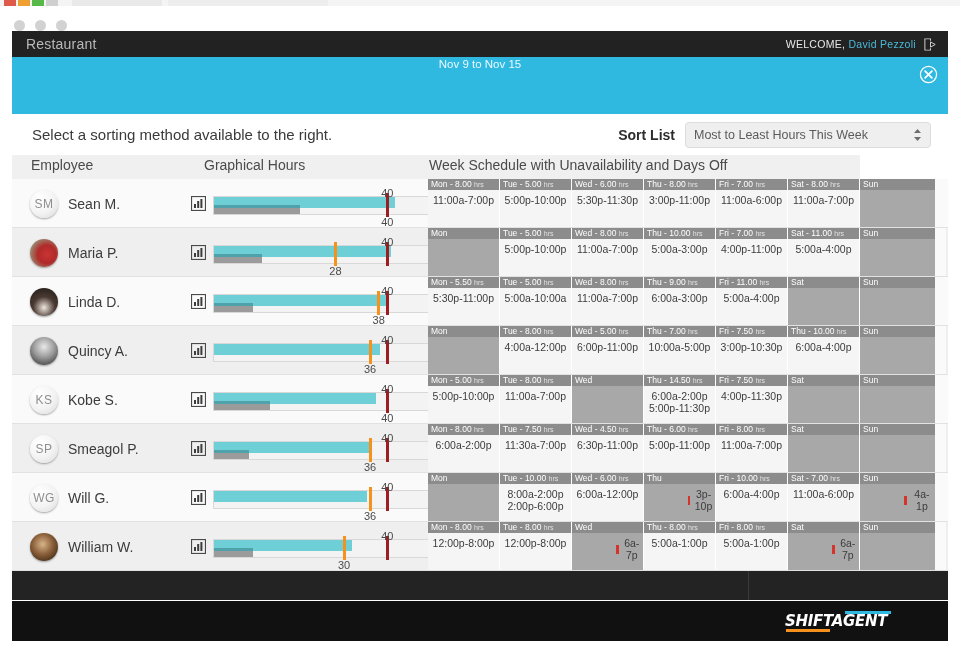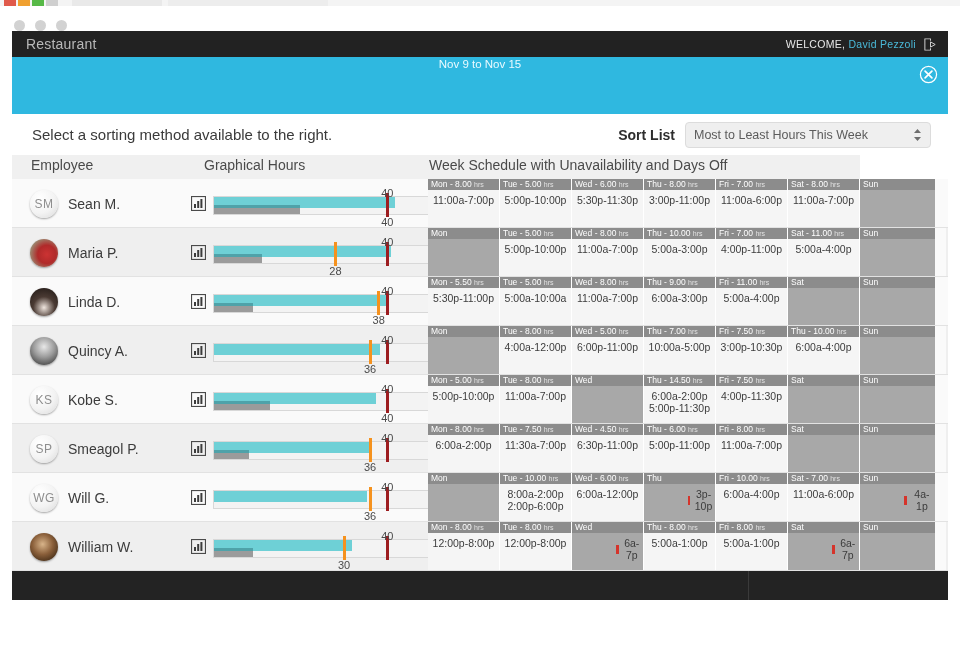--- a/index.html
+++ b/index.html
@@ -739,14 +739,21 @@
           </div>
           <div class="week-pad"></div>
         </div>
         <div class="row-sep"></div>
       </div>
     </div>
 
   <div class="botbar1">
     <div class="botbar1-split"></div>
   </div>
+  <div class="botbar2">
+    <div class="logo">
+      <div class="logo-txt"><span>SHIFT</span><span>AGENT</span></div>
+      <div class="logo-orange"></div>
+      <div class="logo-teal"></div>
+    </div>
+  </div>
 
 </div>
 
 </body></html>

